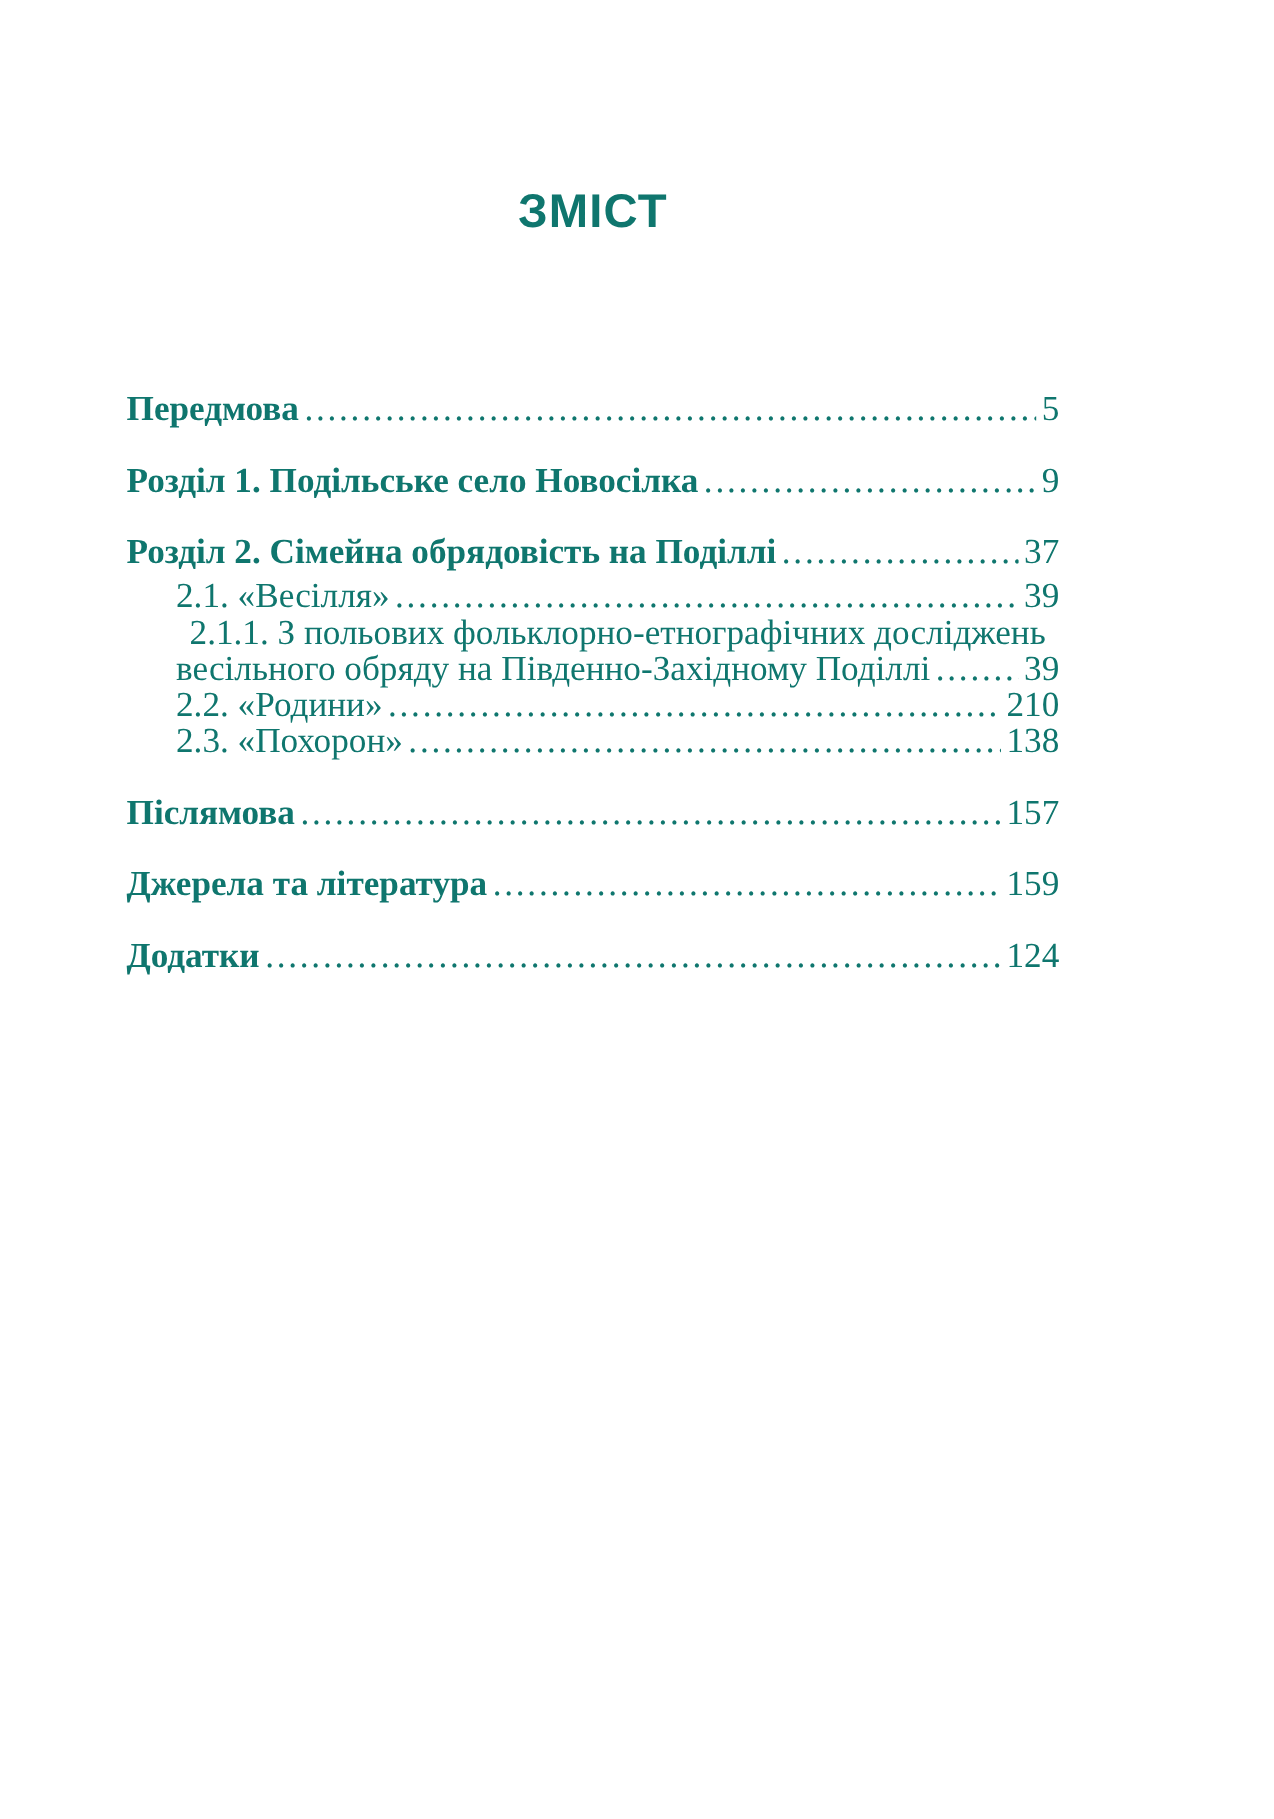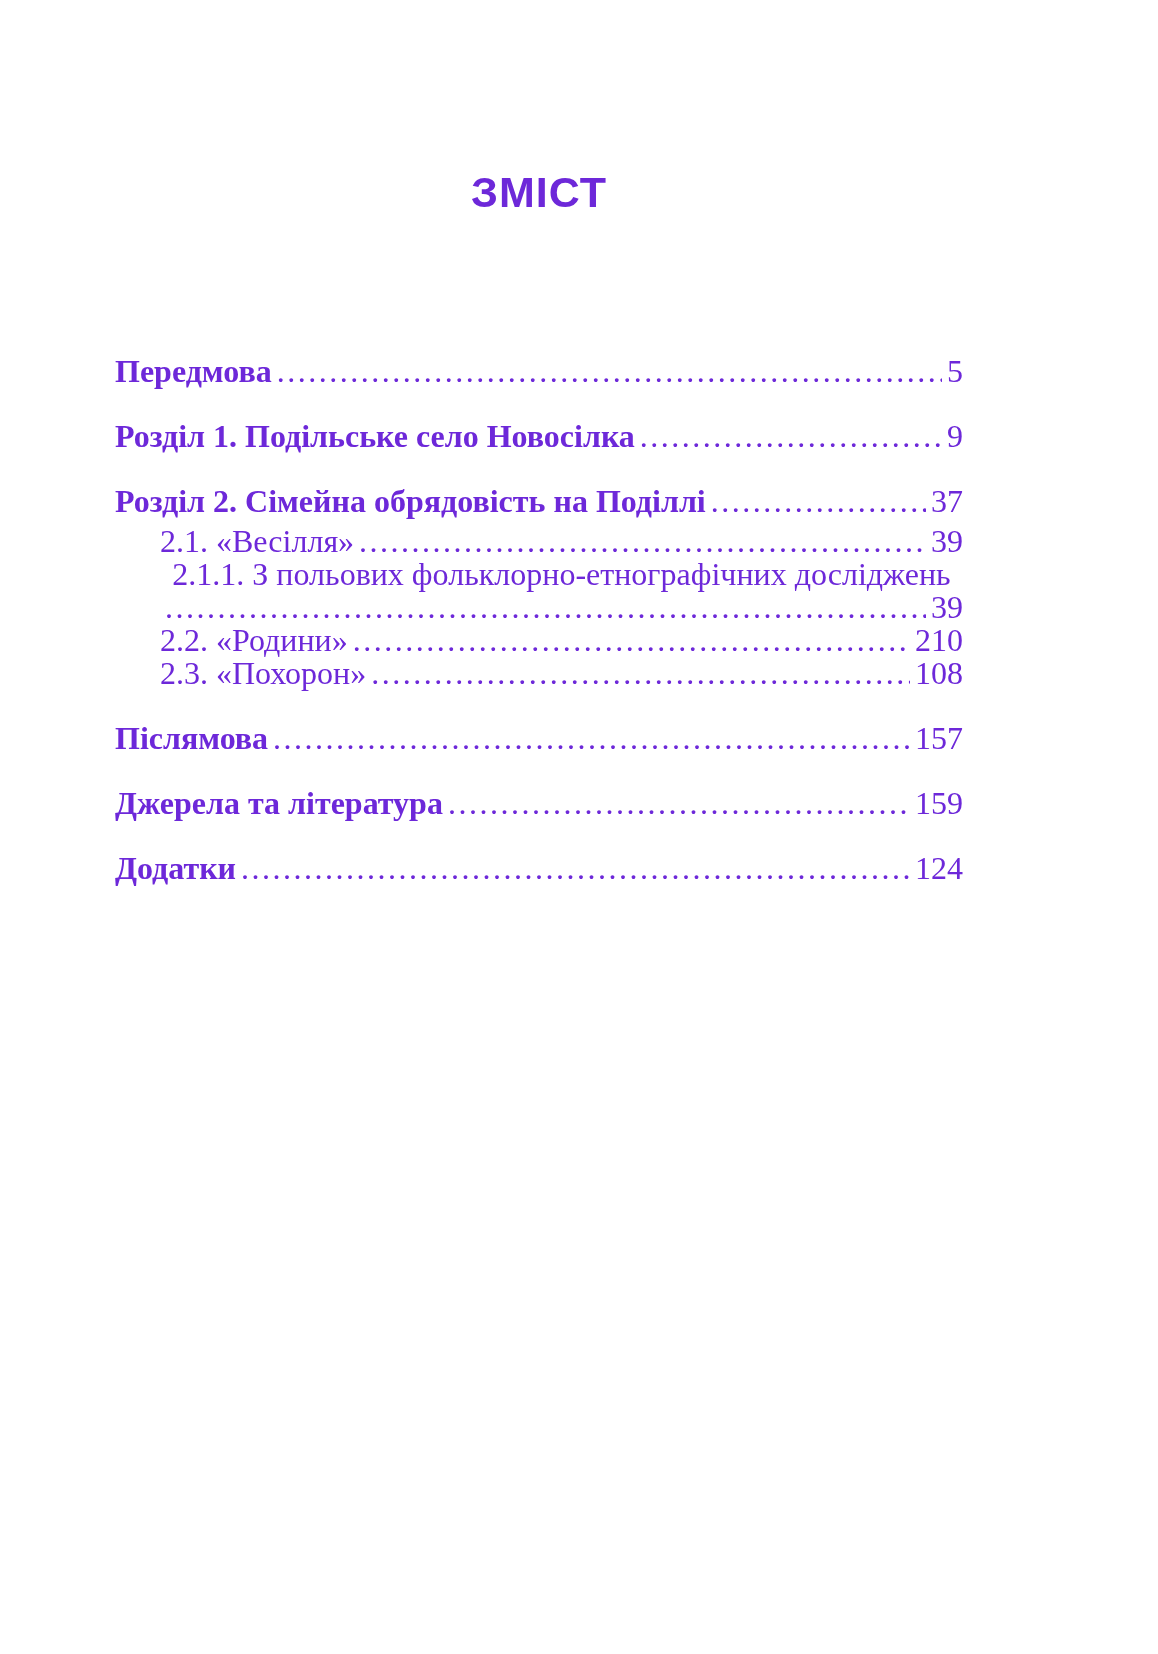--- a/index.html
+++ b/index.html
@@ -7,21 +7,21 @@
     margin: 0;
     padding: 0;
     background: #ffffff;
   }
   .sheet {
     position: relative;
     width: 1158px;
     height: 1356px;
     margin: 0 auto;
     background: #ffffff;
-    color: #6d28d9;
+    color: #0f766e;
     font-family: "Liberation Serif", serif;
     overflow: hidden;
   }
   .content {
     position: absolute;
     left: 115px;
     top: 168px;
     width: 848px;
   }
   .title {
@@ -98,34 +98,35 @@
         <span class="leader"></span>
         <span class="pageno">39</span>
       </div>
 
       <div class="row sub no-leader">
         <span class="label">2.1.1. З польових фольклорно-етнографічних досліджень</span>
 
       </div>
 
       <div class="row sub">
+        <span class="label">весільного обряду на Південно-Західному Поділлі</span>
         <span class="leader"></span>
         <span class="pageno">39</span>
       </div>
 
       <div class="row sub">
         <span class="label">2.2. «Родини»</span>
         <span class="leader"></span>
         <span class="pageno">210</span>
       </div>
 
       <div class="row sub">
         <span class="label">2.3. «Похорон»</span>
         <span class="leader"></span>
-        <span class="pageno">108</span>
+        <span class="pageno">138</span>
       </div>
 
       <div class="row bold gap">
         <span class="label">Післямова</span>
         <span class="leader"></span>
         <span class="pageno">157</span>
       </div>
 
       <div class="row bold gap">
         <span class="label">Джерела та література</span>

